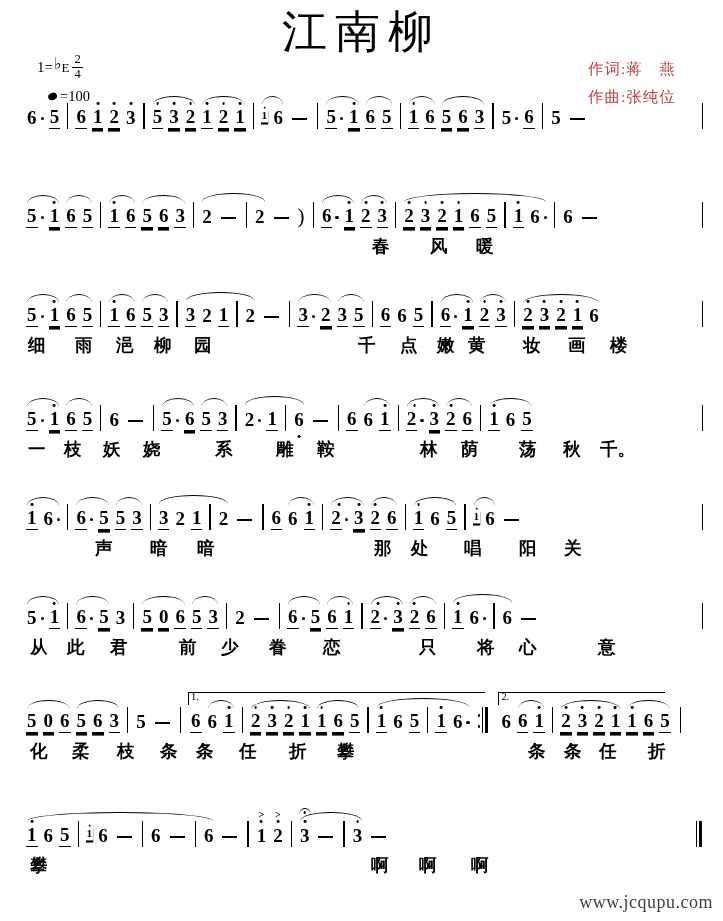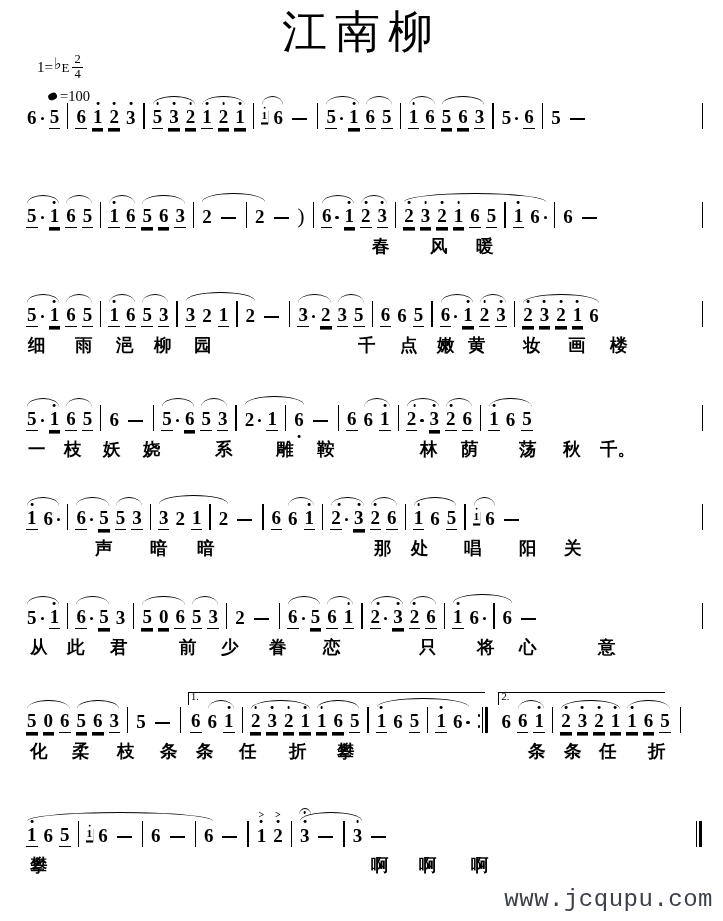--- a/index.html
+++ b/index.html
@@ -55,22 +55,22 @@
   .rpt,.fin{display:flex;align-items:flex-end;gap:1.6px;flex:0 0 auto;margin:0 3px;}
   .rdots{width:3px;height:16px;position:relative;margin-bottom:4px;}
   .rdots::before,.rdots::after{content:"";position:absolute;left:0;width:2.6px;height:2.6px;
         background:#000;border-radius:50%;}
   .rdots::before{top:1px;} .rdots::after{bottom:1px;}
   .rthin{width:1.2px;height:26px;background:#000;}
   .rthick{width:3.4px;height:26px;background:#000;}
   .lyrics{position:relative;height:30px;margin-top:4px;}
   .lyr{position:absolute;top:2px;font-size:17.5px;font-weight:700;white-space:nowrap;}
   
-  .watermark{position:absolute;right:10px;bottom:8px;font-family:Liberation Mono, monospace;
-             font-size:24px;letter-spacing:0.5px;}
+  .watermark{position:absolute;right:10px;bottom:8px;font-family:Liberation Serif, serif;
+             font-size:18px;letter-spacing:0.5px;}
 </style>
 </head>
 <body>
 
 <div class="page">
 
   <div class="title">江南柳</div>
 
   <div class="keysig">
     <span>1=</span>
@@ -80,20 +80,24 @@
       <span class="fnum">2</span>
       <span class="fden">4</span>
     </span>
   </div>
 
   <div class="tempo">
     <span class="notehead"></span>
     <span>=100</span>
   </div>
 
+  <div class="credits" style="color: rgb(191, 64, 64);">
+    <div>作词:蒋　燕</div>
+    <div>作曲:张纯位</div>
+  </div>
 
   <div class="score">
     <div class="sys">
       <div class="music">
           <span class="tok">
             <span class="n">6</span>
             <span class="aug"></span>
           </span>
           <span class="tok u1">
             <span class="n">5</span>

